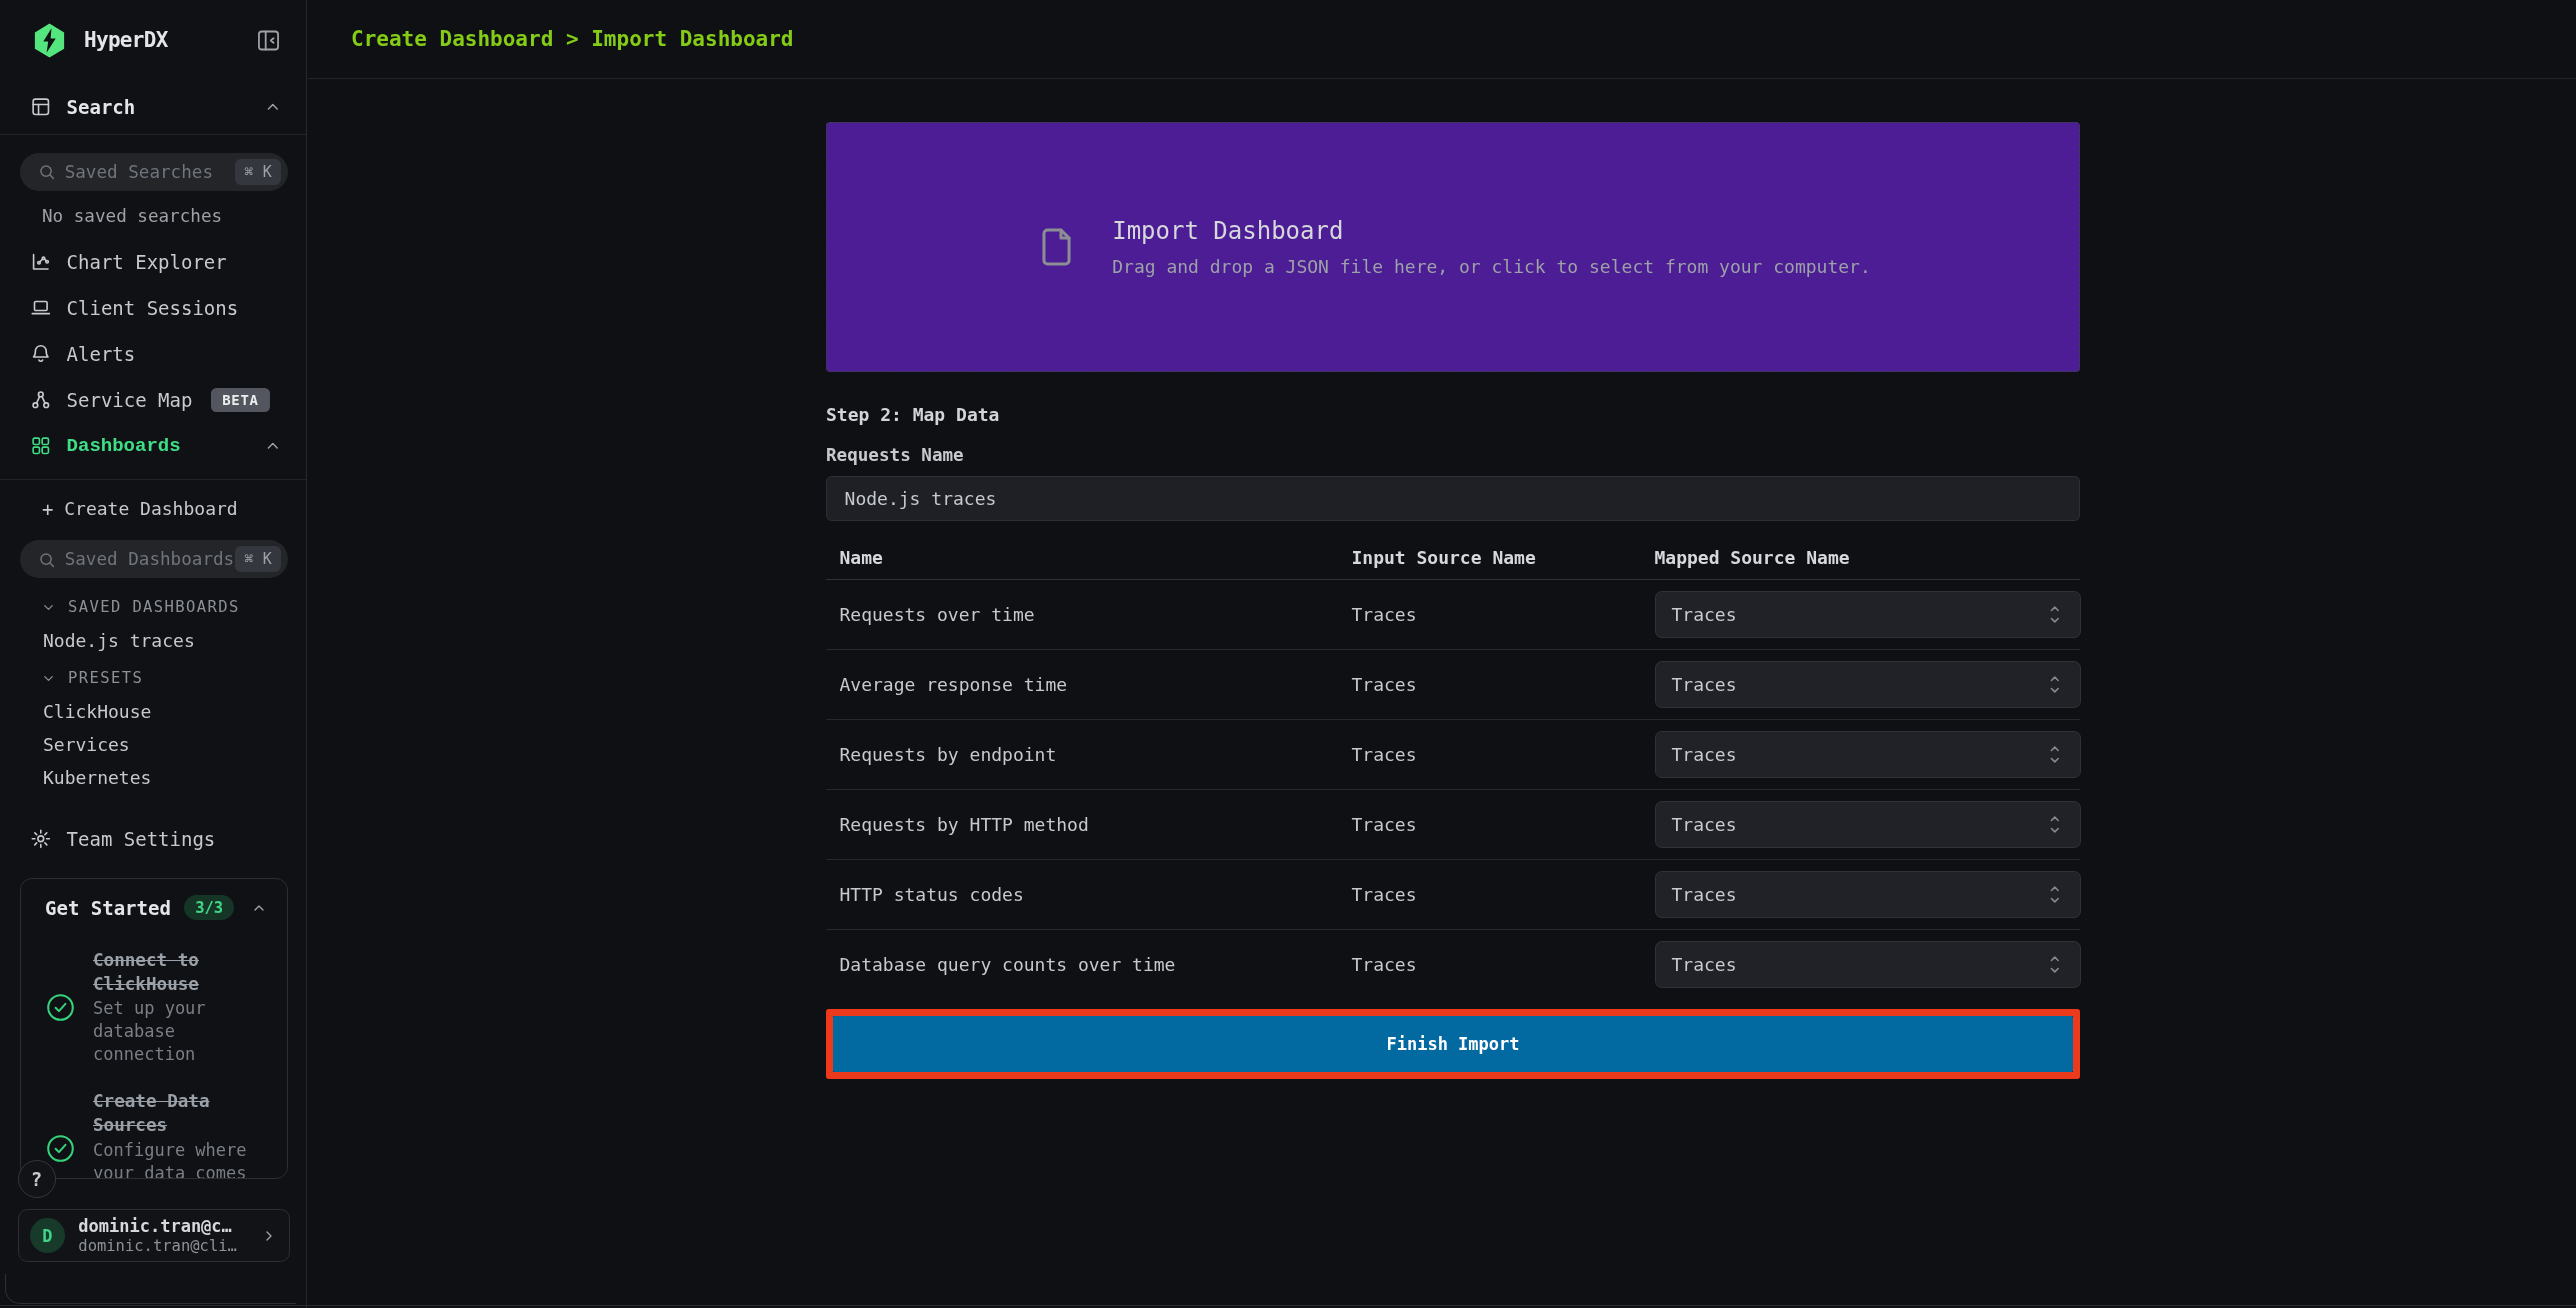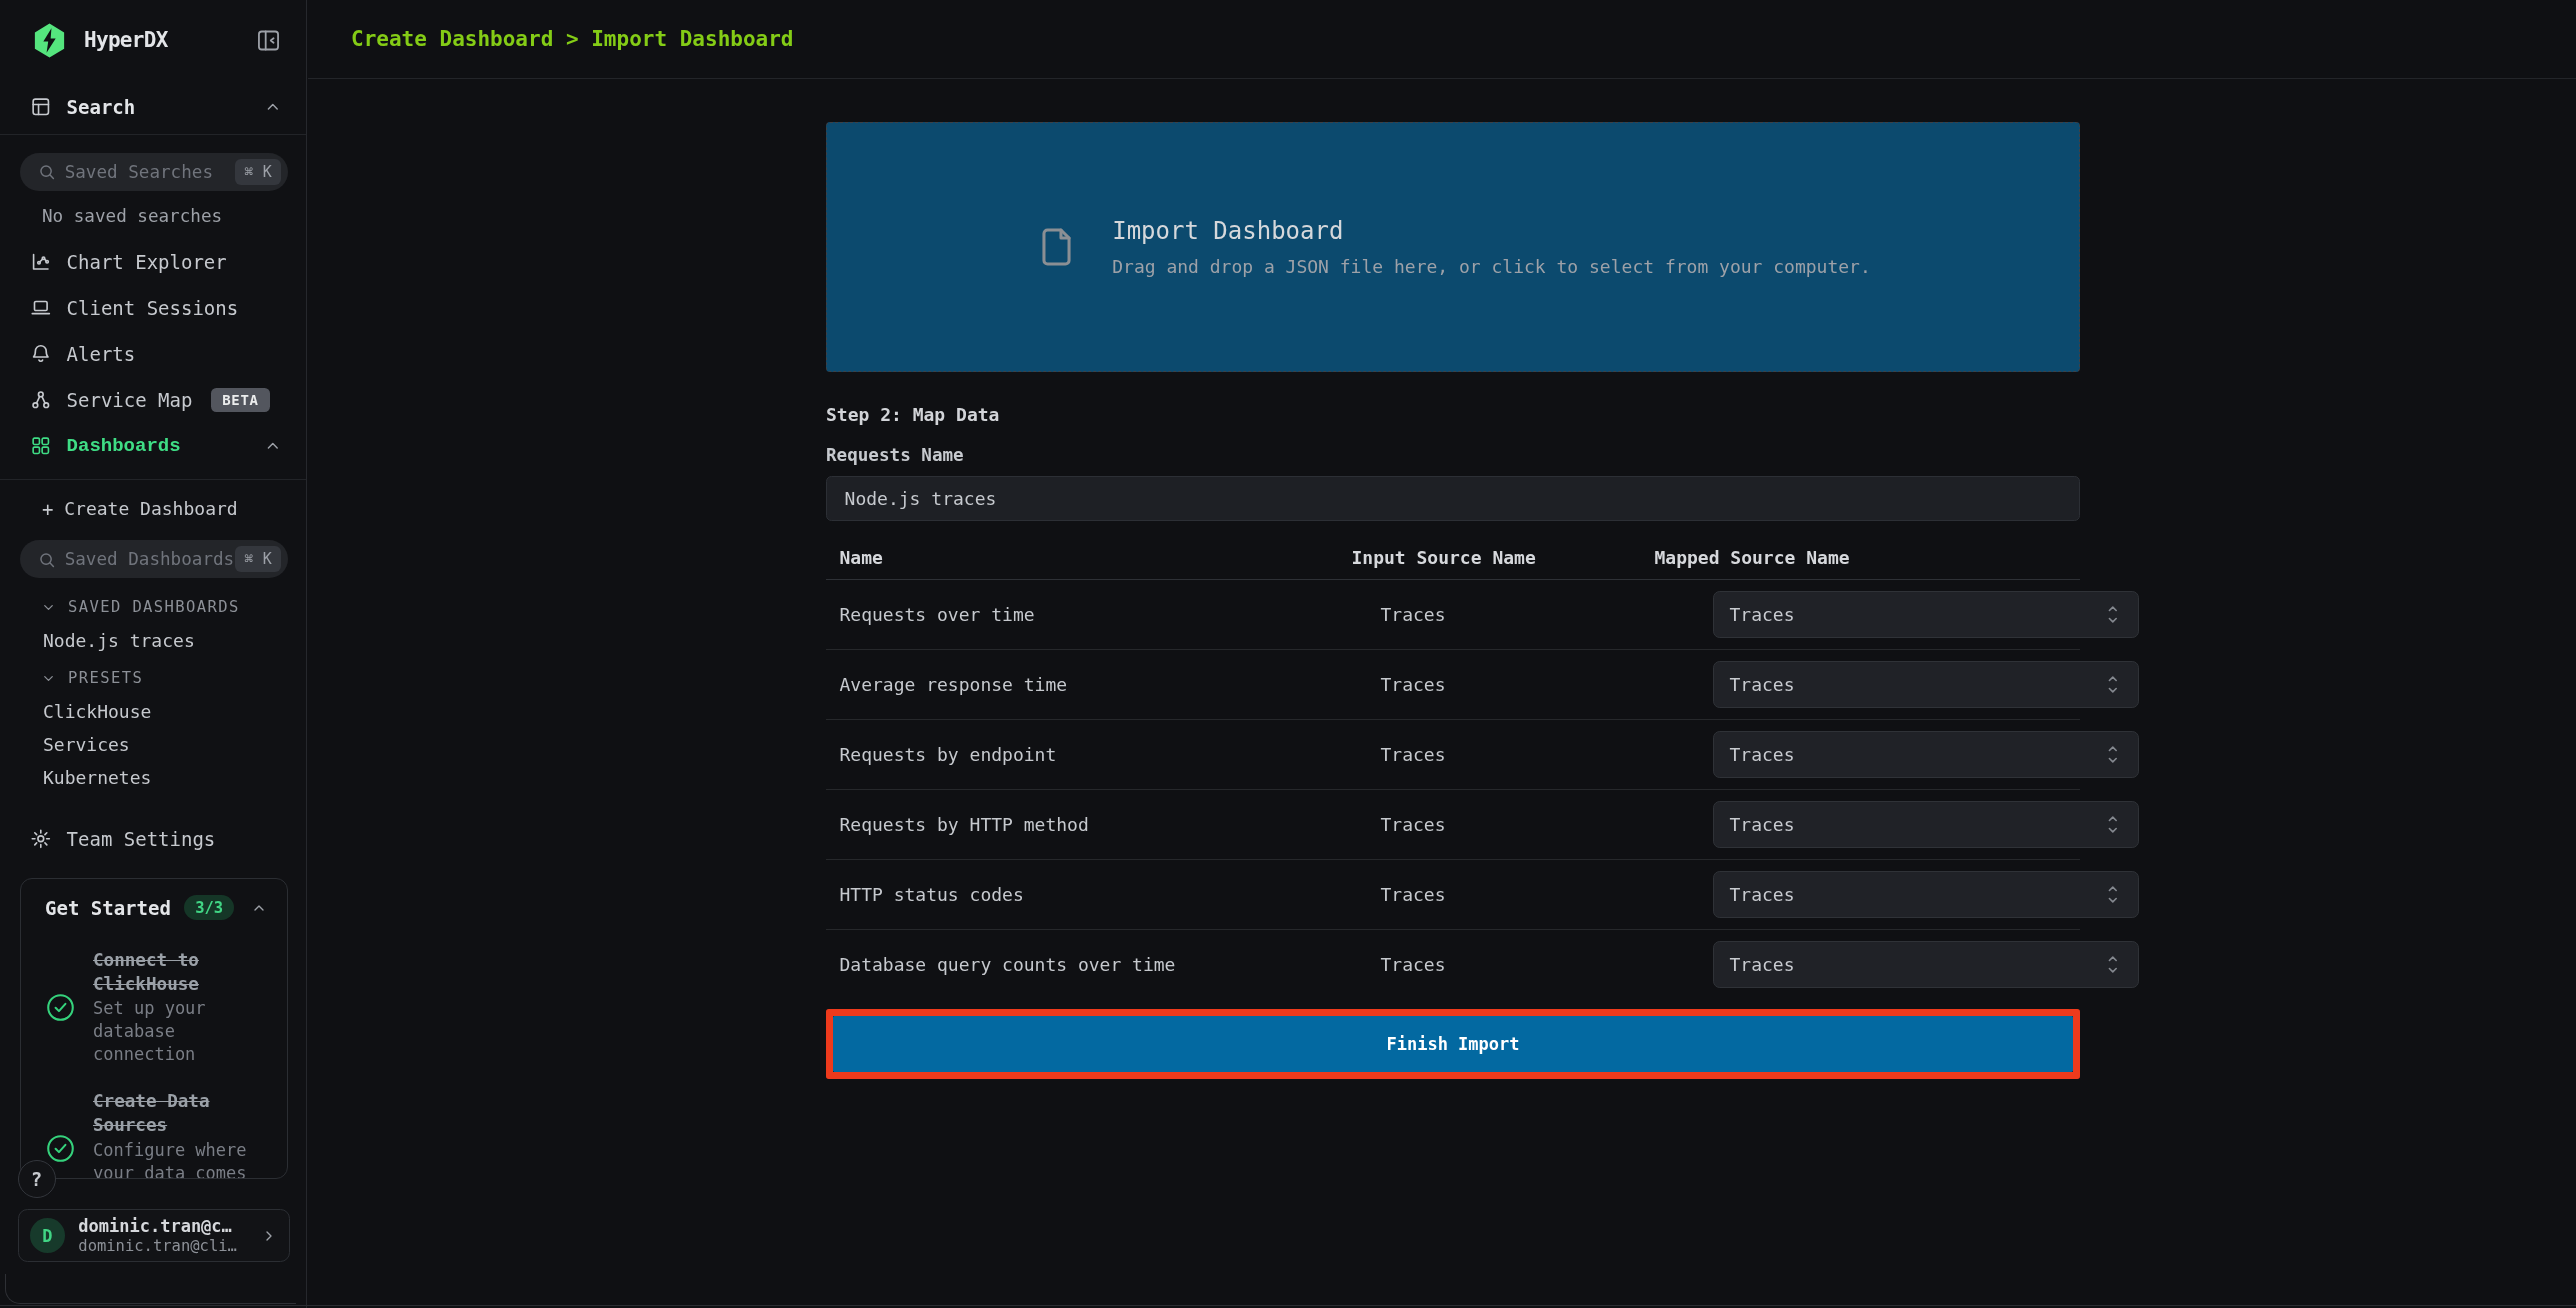--- a/index.html
+++ b/index.html
@@ -71,36 +71,36 @@
 
   .side-corner { position:absolute; left:5.4px; bottom:4px; width:291px; height:30px; border-left:0.7px solid #2e3035; border-bottom:0.7px solid #2e3035; border-bottom-left-radius:15px; pointer-events:none; }
   .bottom-line { position:absolute; left:0; right:0; top:1305px; height:0.7px; background:#2b2d32; }
 
   
   .topbar { position:absolute; left:308px; right:0; top:0; height:79px; display:flex; align-items:center; padding-left:43px; border-bottom:0.7px solid #232529; background:#0f1013; }
   .breadcrumb { font-size:21px; font-weight:600; color:#84cc16; }
 
   .main-col { position:absolute; left:826px; top:79px; width:1254px; }
 
-  .dropzone { margin-top:43px; height:250px; background:#0c4a6e; border:1.4px dashed #3d4147; border-radius:4px; display:flex; align-items:center; justify-content:center; cursor:pointer; }
+  .dropzone { margin-top:43px; height:250px; background:#4c1d95; border:1.4px dashed #3d4147; border-radius:4px; display:flex; align-items:center; justify-content:center; cursor:pointer; }
   .dz-inner { display:flex; align-items:center; }
   .dz-icon { width:43px; height:54px; color:#8b8f94; flex:0 0 auto; }
   .dz-texts { margin-left:34px; }
   .dz-title { font-size:24px; color:#d6d8db; }
   .dz-desc { font-size:18px; color:#9da1a8; margin-top:10.8px; }
 
   .step-label { margin-top:32px; font-size:18px; font-weight:700; color:#d2d4d8; }
   .name-label { margin-top:20px; font-size:17.6px; font-weight:600; color:#c6c9ce; }
   .name-input { margin-top:10.8px; width:100%; height:45px; background:#1e2025; border:0.7px solid #2c2f35; border-radius:5.4px; color:#c6c9ce; font:inherit; font-size:18px; padding:0 17.6px; outline:none; }
 
   .map-table { margin-top:16px; }
   .t-row { display:grid; grid-template-columns:512px 303px 426px; align-items:center; padding-left:13.5px; }
   .t-head { height:43px; border-bottom:1.4px solid #2e3136; }
   .t-head .th { font-size:18px; font-weight:700; color:#d6d8dc; }
-  .t-body-row { height:70px; border-bottom:0.7px solid #26282b;gap:29px; }
+  .t-body-row { height:70px; border-bottom:0.7px solid #26282b; }
   .t-body-row:last-child { border-bottom:none; }
   .td-name, .td-input { font-size:18px; color:#c6c9ce; }
   .select { height:47px; background:#202227; border:0.7px solid #2f3237; border-radius:6.8px; display:flex; align-items:center; padding:0 16px; cursor:pointer; }
   .select .sel-text { font-size:18px; color:#c8cbd0; flex:1; }
   .select .sel-chev { width:17.6px; height:27px; color:#84888f; flex:0 0 auto; }
 
   .finish-wrap { margin-top:9.5px; border:7.4px solid #ee3a1c; border-radius:2.7px; }
   .finish-btn { display:block; width:100%; height:56px; background:#0369a1; border:none; border-radius:1.4px; color:#ffffff; font:inherit; font-size:17px; font-weight:700; cursor:pointer; }
 
   svg { display:block; }

